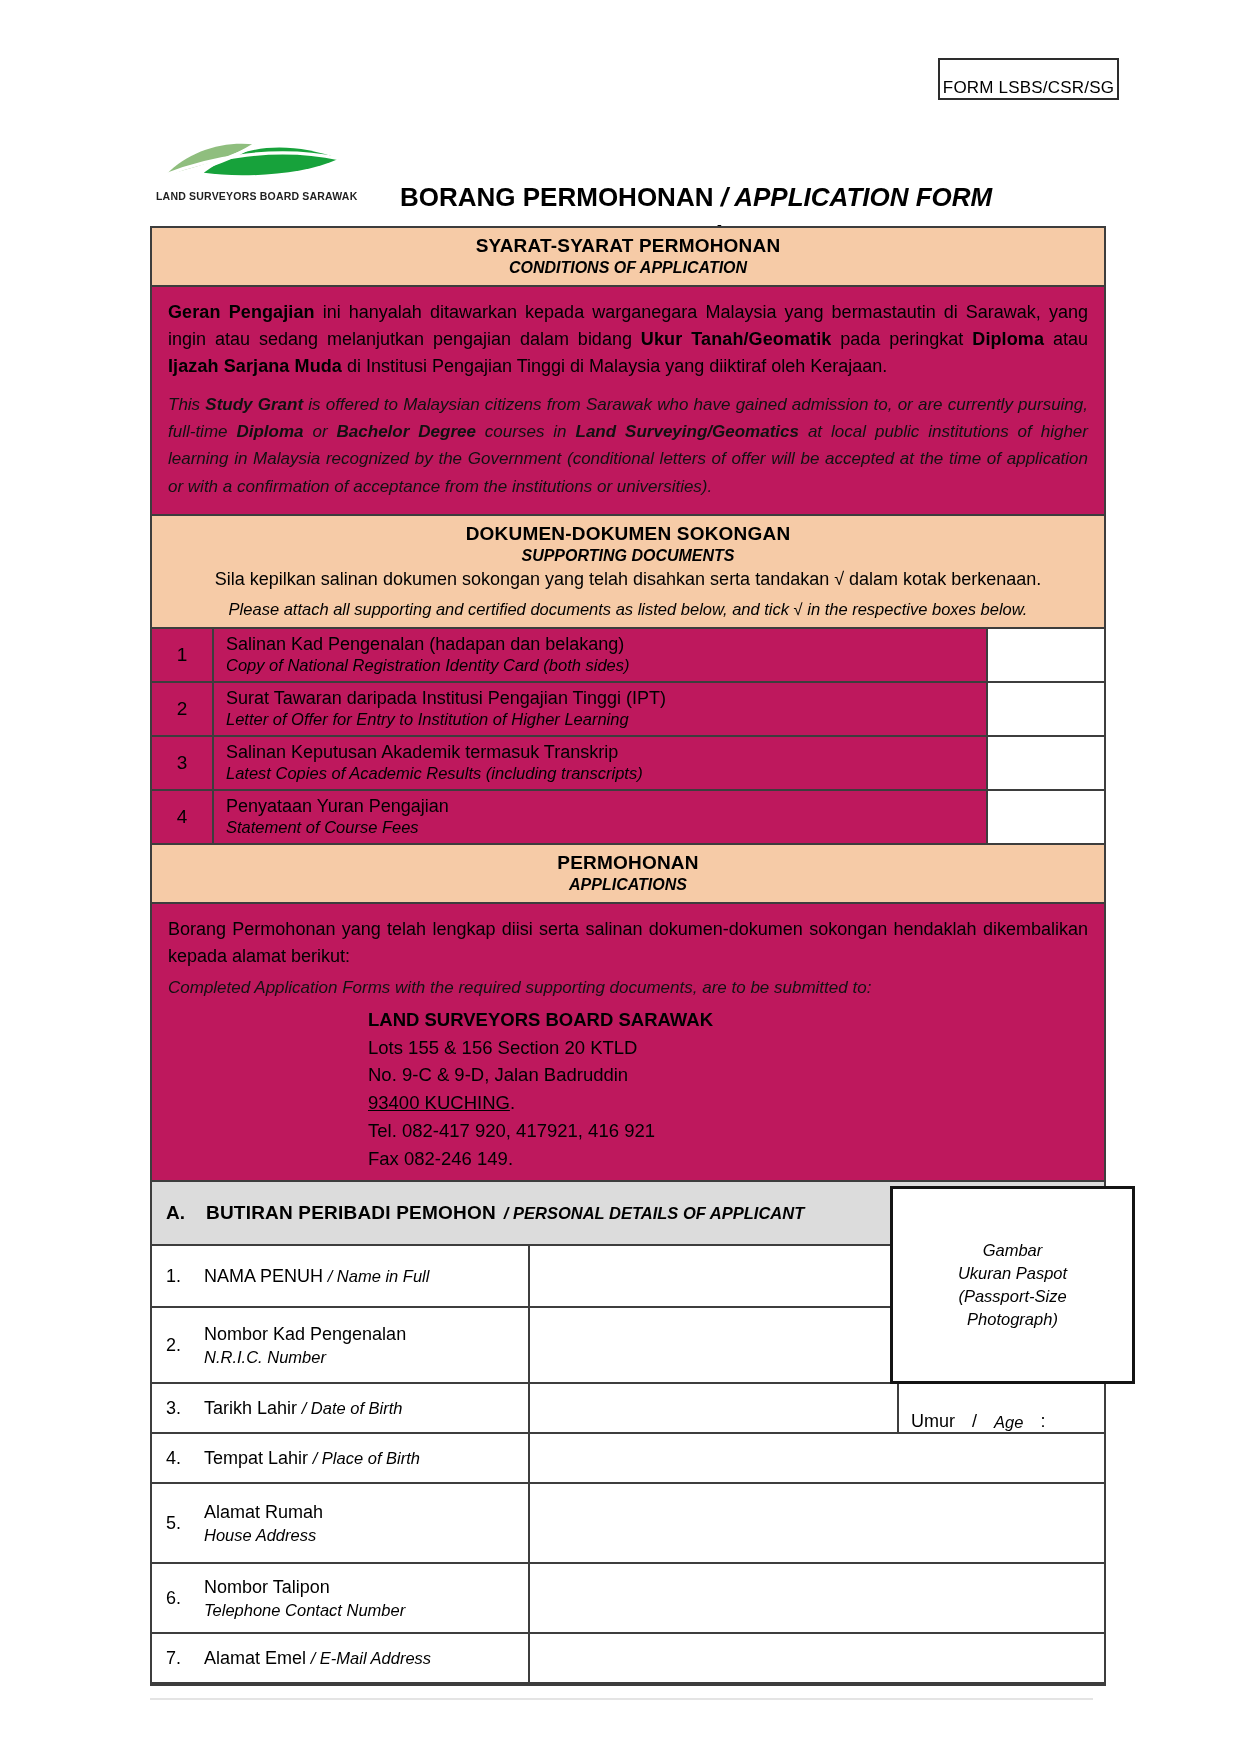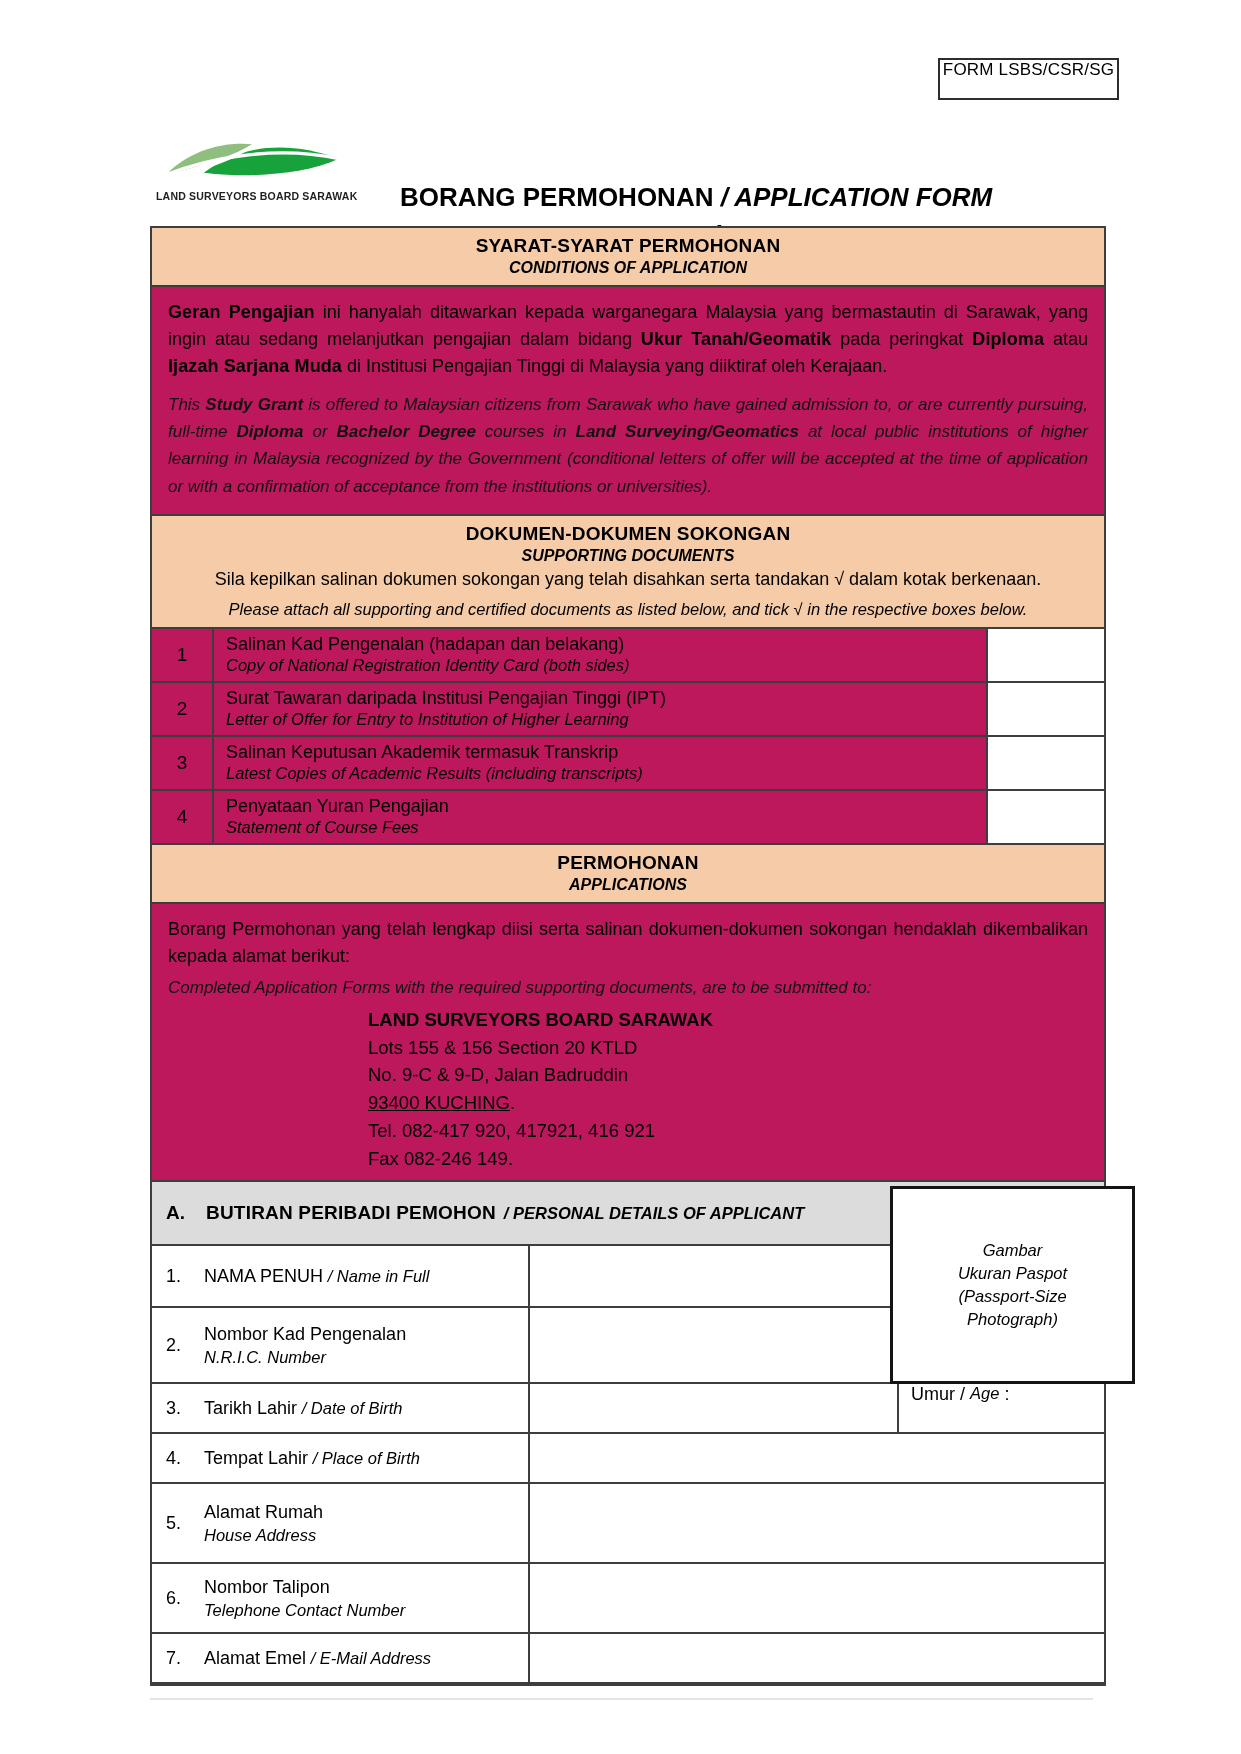--- a/index.html
+++ b/index.html
@@ -2,21 +2,21 @@
 <html><head>
 <meta charset="utf-8">
 <style>
   *{box-sizing:border-box;margin:0;padding:0}
   body{background:#ffffff}
   .page{position:relative;width:1241px;height:1754px;background:#fff;overflow:hidden;
         font-family:"Liberation Sans","DejaVu Sans",sans-serif;color:#000}
 
   
   .form-code{position:absolute;left:938px;top:58px;width:181px;height:42px;border:2px solid #2d2d2d;
-             display:flex;align-items:flex-start;justify-content:center;font-size:17px;letter-spacing:.2px}
+             display:flex;align-items:flex-end;justify-content:center;font-size:17px;letter-spacing:.2px}
 
   
   .brand{position:absolute;left:156px;top:136px;width:192px;text-align:center}
   .brand svg{display:block;width:188px;height:52px;margin:0 auto}
   .brand-text{font-size:10.5px;font-weight:bold;letter-spacing:.2px;margin-top:2px;color:#1f1f1f;white-space:nowrap}
 
   
   .titles{position:absolute;left:400px;top:182px;white-space:nowrap}
   .t1{font-size:26px;font-weight:bold}
   .t2{font-size:31px;font-weight:bold;margin-top:7px}
@@ -57,21 +57,21 @@
   .prow:last-child{border-bottom:none}
   .c2{grid-template-columns:378px 1fr}
   .c3{grid-template-columns:378px 367px 1fr}
   .r1{height:62px}.r2{height:76px}.r3{height:50px}.r4{height:50px}.r5{height:80px}.r6{height:70px}.r7{height:50px}
   .pcell-label{border-right:2px solid #3d3d3d;padding-left:14px;display:flex;align-items:center}
   .rnum{width:38px;flex-shrink:0;font-size:18px}
   .lab-my{font-size:18px}
   .lab-en{font-size:16.5px;font-style:italic}
   .lab-stack .lab-en{margin-top:3px}
   .pcell-input{background:#fff}
-  .age-cell{border-left:2px solid #3d3d3d;display:flex;align-items:flex-start;padding-left:12px;font-size:18px;gap:5px}
+  .age-cell{border-left:2px solid #3d3d3d;display:flex;align-items:flex-end;padding-left:12px;font-size:18px;gap:17px}
   .photo-box{position:absolute;left:738px;top:4px;width:245px;height:198px;background:#fff;border:3px solid #141414;
              display:flex;align-items:center;justify-content:center;text-align:center;
              font-style:italic;font-size:16.5px;line-height:1.4}
 
   
   .footer-line{position:absolute;left:150px;top:1698px;width:943px;height:2px;background:#e4e4e4}
   .footer-text{position:absolute;left:150px;top:1794px;width:943px;text-align:center;font-size:15px;color:#8a8a8a}
   .footer-text .pn{color:#3c3c3c}
   .footer-text span{margin-left:6px}
 </style>

